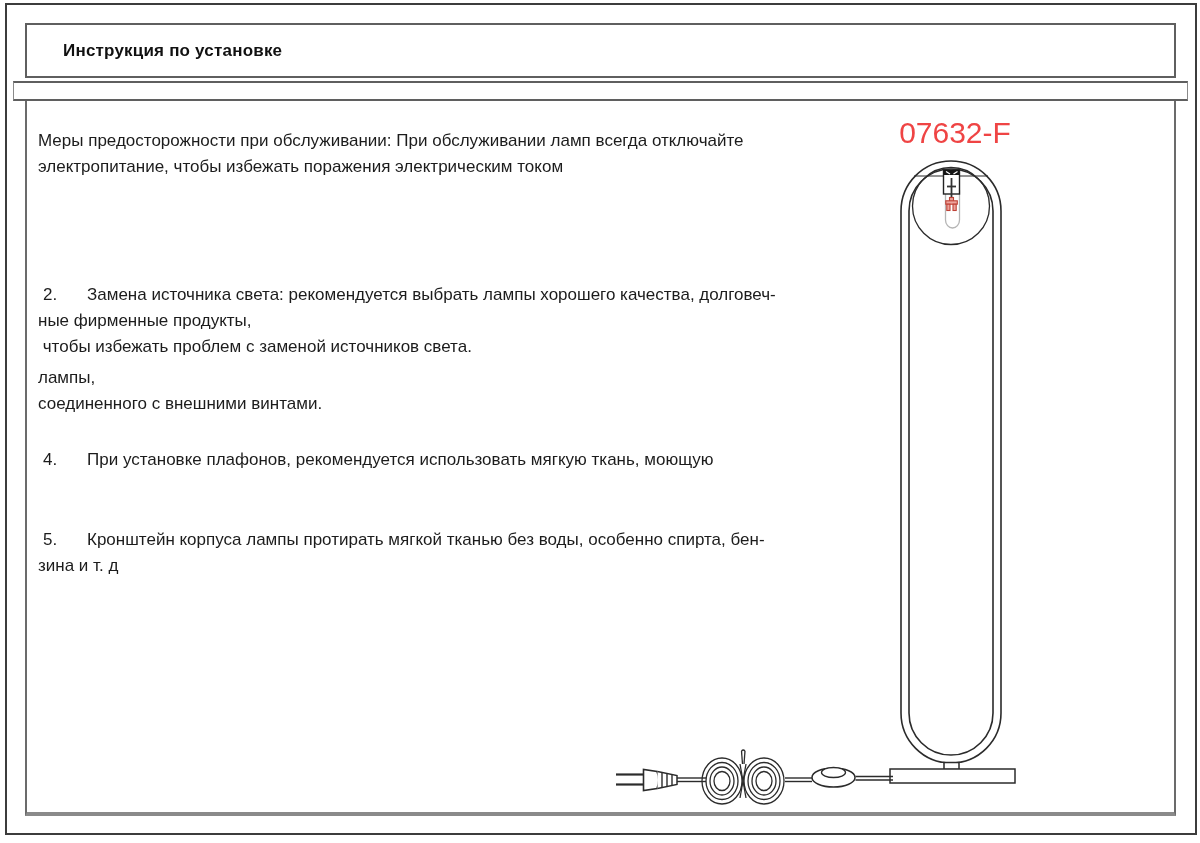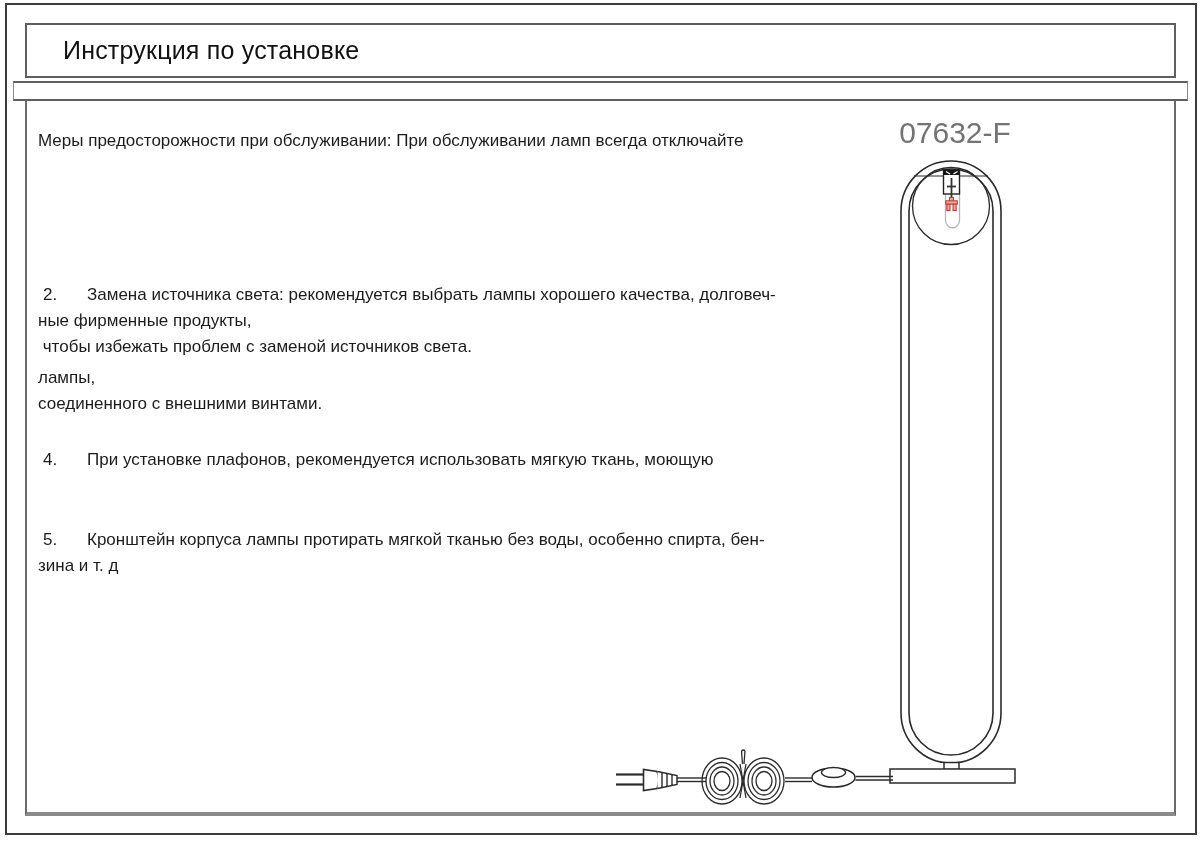--- a/index.html
+++ b/index.html
@@ -22,22 +22,22 @@
     position: absolute;
     left: 25px; top: 23px;
     width: 1151px; height: 55px;
     border: 2px solid #5f5f5f;
     box-sizing: border-box;
     display: flex;
     align-items: center;
     padding-left: 36px;
   }
   .title-text {
-    font-size: 25px;
-    font-weight: 400;
+    font-size: 17px;
+    font-weight: 700;
     letter-spacing: 0.2px;
     color: #111111;
   }
   .divider-strip {
     position: absolute;
     left: 13px; top: 81px;
     width: 1175px; height: 20px;
     border-top: 2px solid #5f5f5f;
     border-bottom: 2px solid #5f5f5f;
     border-left: 1px solid #8a8a8a;
@@ -80,21 +80,21 @@
   .item3 { top: 365px; }
   .item4 { top: 447px; }
   .item5 { top: 527px; }
   .model-label {
     position: absolute;
     left: 880px; top: 116px;
     width: 150px;
     text-align: center;
     font-size: 30px;
     font-weight: 500;
-    color: #737373;
+    color: #ef4444;
   }
   .drawing-svg {
     position: absolute;
     left: 0; top: 0;
     pointer-events: none;
   }
 </style>
 </head>
 <body>
 
@@ -107,20 +107,21 @@
   </div>
 
   <div class="divider-strip"></div>
 
   <div class="content-box"></div>
 
   <div class="text-col">
 
     <div class="para intro">
       <div>Меры предосторожности при обслуживании: При обслуживании ламп всегда отключайте</div>
+      <div>электропитание, чтобы избежать поражения электрическим током</div>
     </div>
 
 
     <div class="para item2">
       <div><span class="num">2.</span><span>Замена источника света: рекомендуется выбрать лампы хорошего качества, долговеч-</span></div>
       <div>ные фирменные продукты,</div>
       <div> чтобы избежать проблем с заменой источников света.</div>
     </div>
 
     <div class="para item3">

